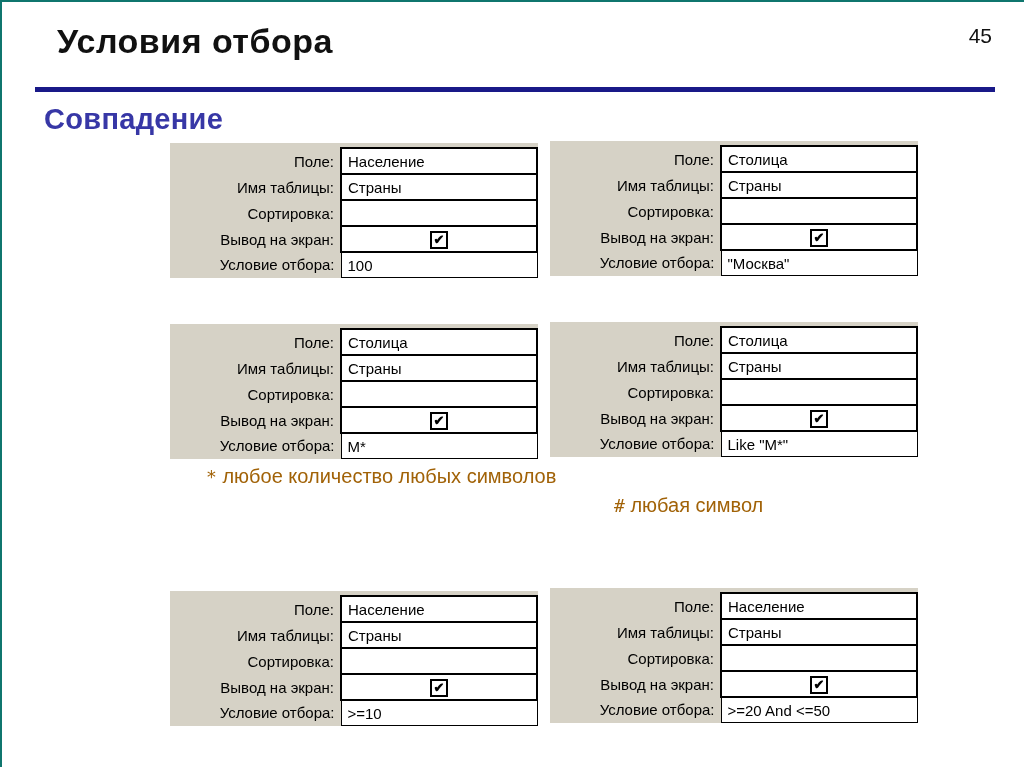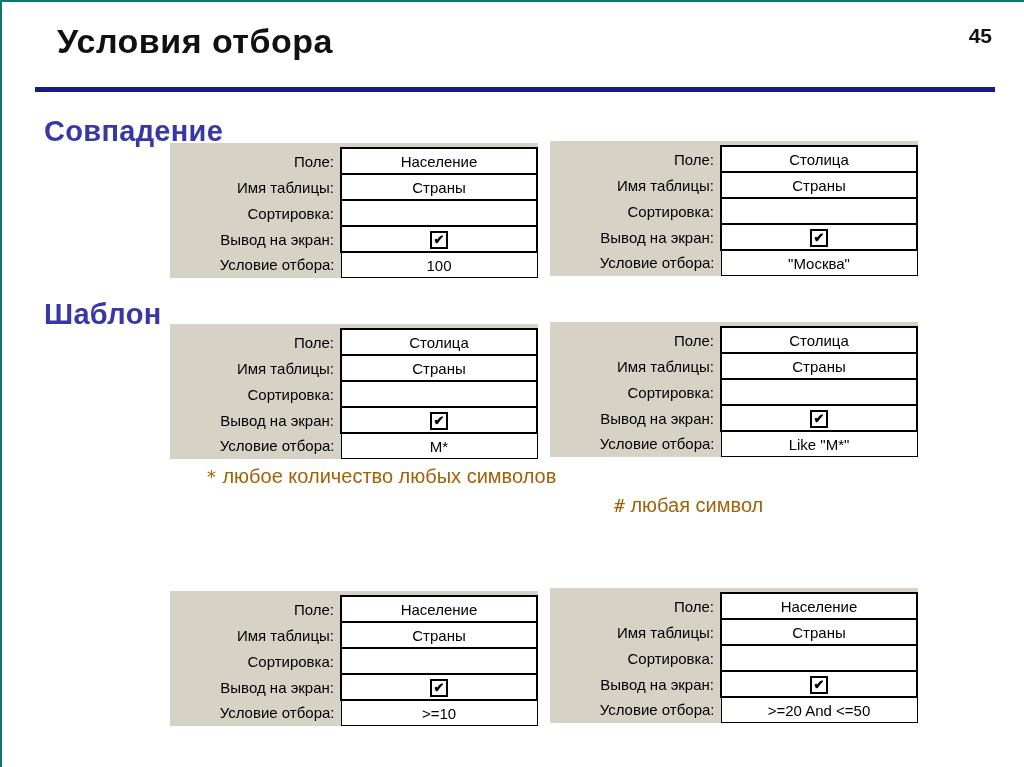--- a/index.html
+++ b/index.html
@@ -12,31 +12,30 @@
     color:#000;
     overflow:hidden;
   }
   .title {
     position:absolute; left:55px; top:20px;
     font-size:34px; font-weight:bold; color:#111;
     letter-spacing:0.5px;
   }
   .page-number {
     position:absolute; right:32px; top:22px;
-    font-size:21px; font-weight:bold; color:#111;
+    font-size:21px; font-weight:normal; color:#111;
   }
   .rule {
     position:absolute; left:33px; width:960px; top:85px; height:5px;
     background:#191988;
   }
   .section-heading {
     position:absolute; left:42px;
     font-size:29px; font-weight:bold; color:#3737a6;
     letter-spacing:0.3px;
-    margin-top:12px;
   }
   .hd-match { top:101px; }
   .hd-pattern { top:284px; }
   .hd-ineq { top:534px; }
 
   .qbe-wrap {
     position:absolute;
     background:#d6d2c6;
     padding:4px 0 0 0;
   }
@@ -51,21 +50,21 @@
   table.qbe td { height:22px; font-size:15px; }
   td.lbl {
     width:150px; text-align:right;
     padding:1px 6px 1px 14px;
     color:#000; white-space:nowrap;
     background:#d6d2c6;
   }
   td.val {
     width:182px; background:#ffffff;
     border:2px solid #000;
-    padding:1px 6px; text-align:center;
+    padding:1px 6px; text-align:left;
     white-space:nowrap;
   }
   tr.last td.val { border-width:1px; }
   td.val.center { text-align:center; }
   .checkbox {
     display:inline-block; width:14px; height:14px;
     border:2px solid #000; background:#fff;
     line-height:14px; text-align:center;
     font-size:13px; font-weight:bold; color:#000;
     vertical-align:middle;
@@ -135,21 +134,20 @@
         <td class="val center"><span class="checkbox"><span>✔</span></span></td>
       </tr>
       <tr class="last">
         <td class="lbl">Условие отбора:</td>
         <td class="val">"Москва"</td>
       </tr>
     </tbody>
       </table>
   </div>
 
-  <div class="section-heading hd-pattern">Шаблон</div>
 
   <div class="qbe-wrap p3">
     <table class="qbe">
       <tbody>
           <tr>
         <td class="lbl">Поле:</td>
         <td class="val">Столица</td>
       </tr>
       <tr>
         <td class="lbl">Имя таблицы:</td>

